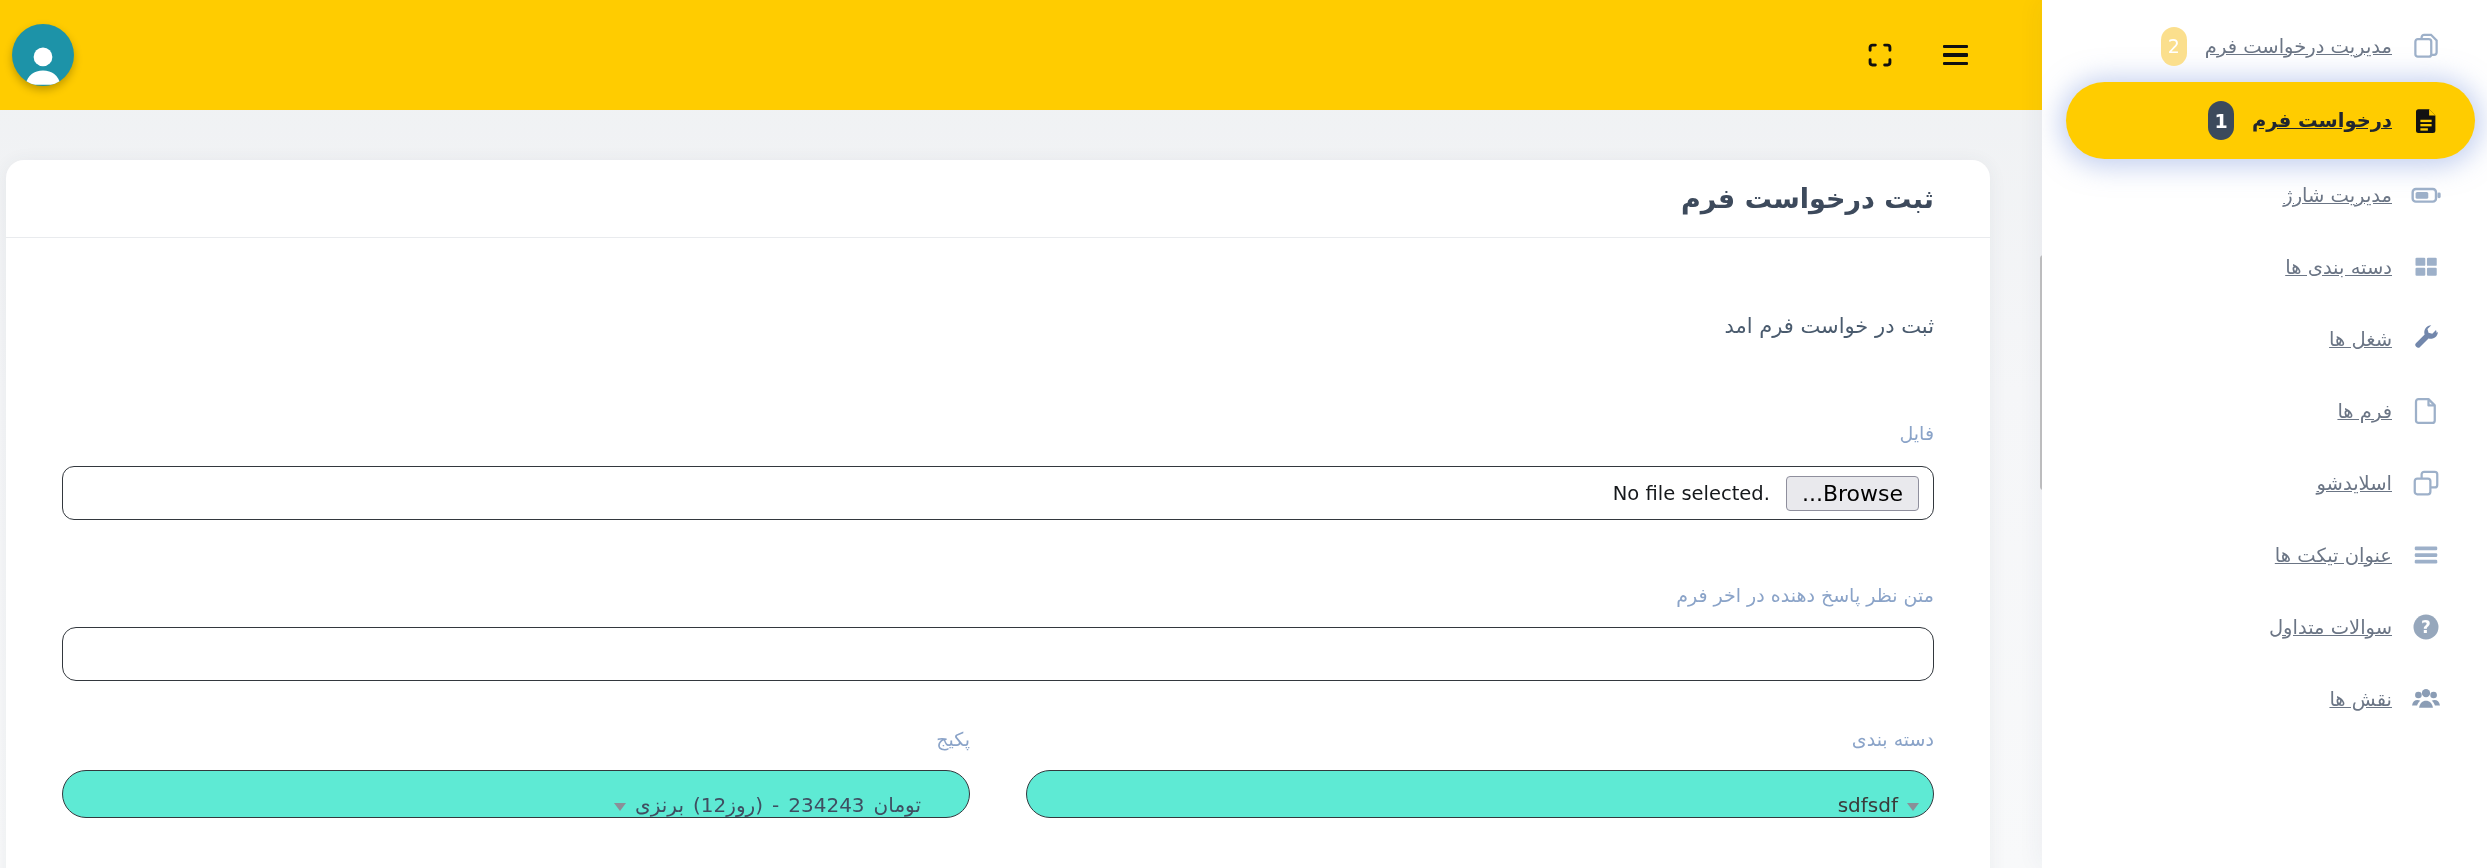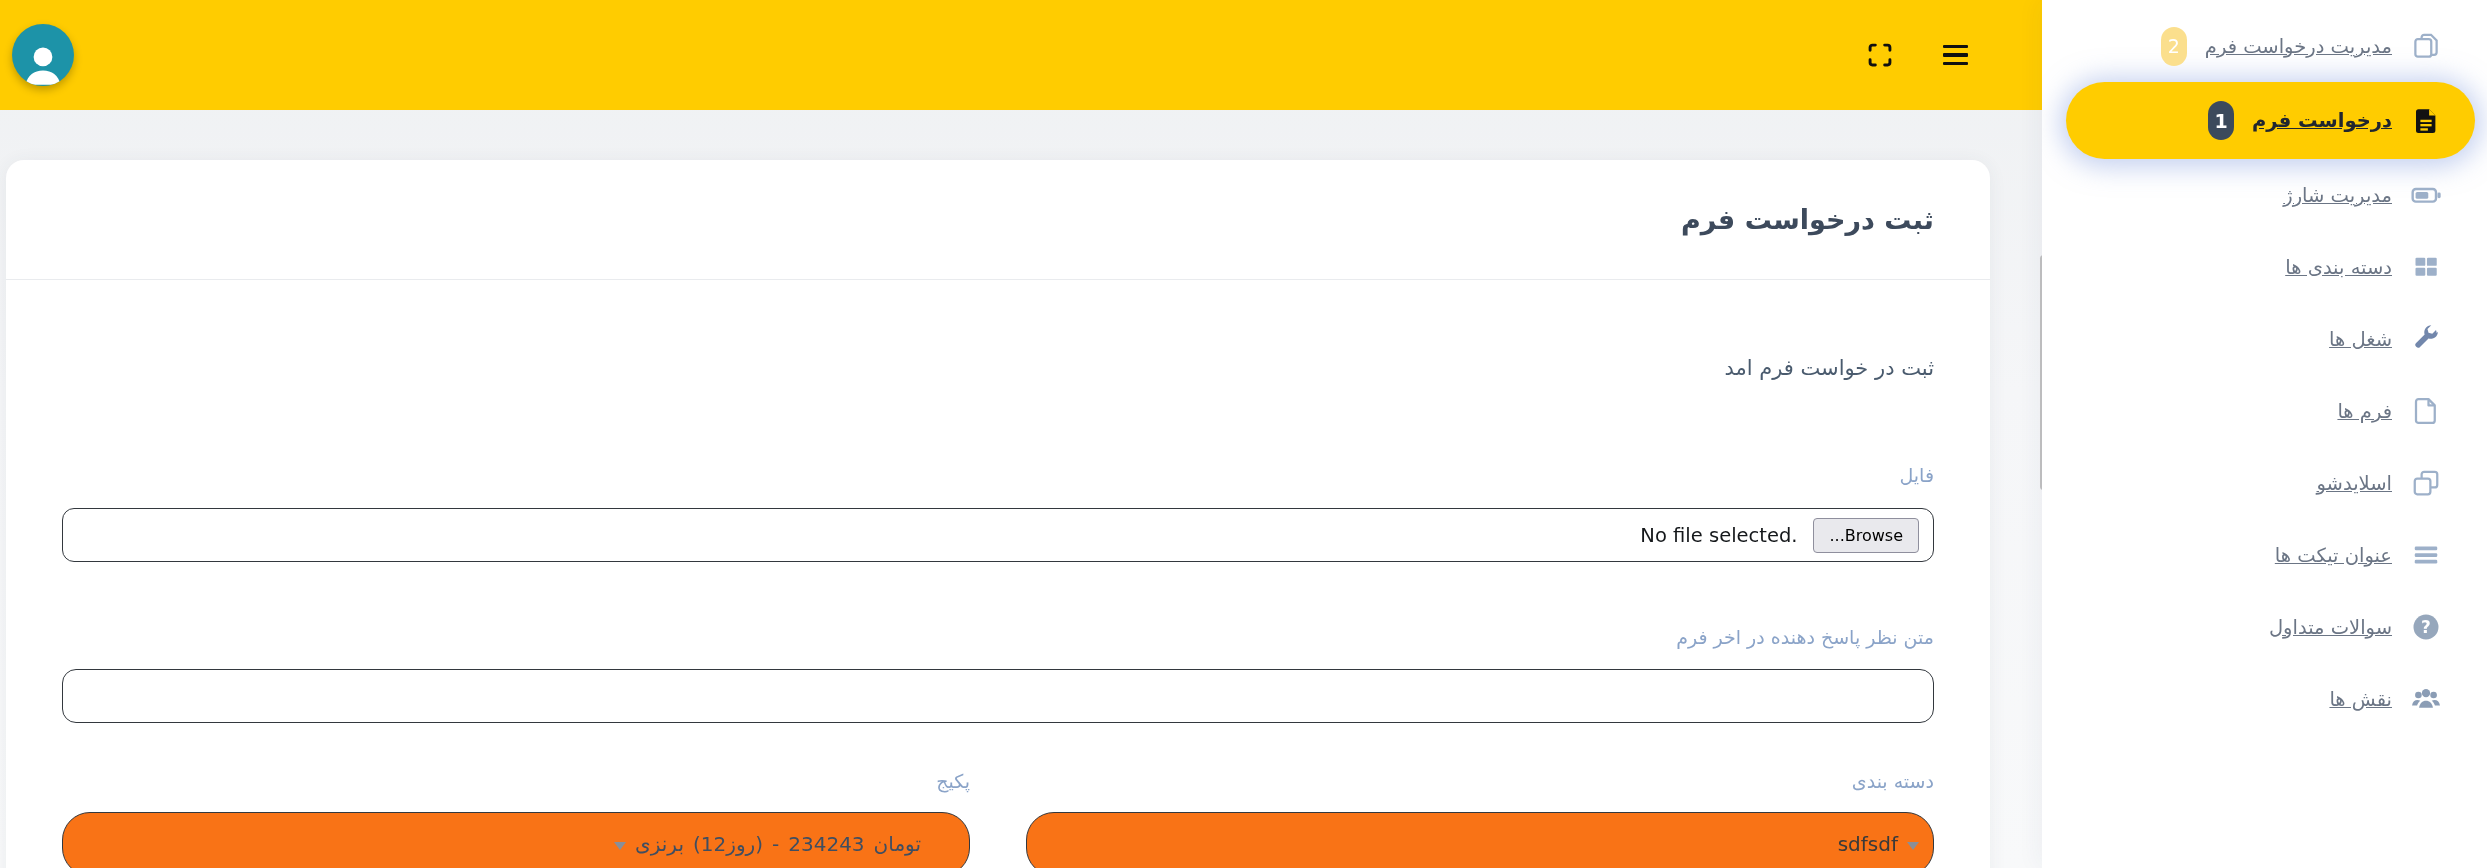--- a/index.html
+++ b/index.html
@@ -33,56 +33,56 @@
   .hamburger { display:flex; flex-direction:column; gap:5px; }
   .hamburger span { width:25px; height:3.4px; background:#101010; border-radius:1px; }
 
   
   .card {
     position:absolute; left:6px; top:160px; width:1984px; height:760px;
     background:#fff; border-radius:18px 18px 0 0;
     box-shadow:0 2px 18px rgba(60,70,90,.07);
   }
   .card-header {
-    height:120px; display:flex; align-items:center;
+    height:78px; display:flex; align-items:center;
     padding:0 56px; border-bottom:1px solid #e9ebee;
   }
   .card-title { font-size:27px; font-weight:700; color:#3d4a5c; }
   .card-body { padding:0 56px; }
   .section-heading { margin-top:76px; font-size:21px; color:#4a5b6e; }
 
   .field-label { display:block; font-size:19px; color:#8aa3c8; }
   .lbl-file    { margin-top:84px; }
   .lbl-comment { margin-top:64px; }
 
   .file-input {
     margin-top:22px; height:54px;
     border:1.7px solid #33383e; border-radius:12px; background:#fff;
     display:flex; align-items:center; justify-content:flex-start;
     padding:0 14px; gap:16px; cursor:pointer;
   }
   .browse-btn {
     height:35px; padding:0 15px; direction:ltr;
     background:#e9e9ed; border:1px solid #8f8f9d; border-radius:4px;
-    font-size:16px; color:#000; display:flex; align-items:center;
+    font-size:22px; color:#000; display:flex; align-items:center;
   }
   .file-status { font-size:19.5px; color:#15181b; direction:ltr; }
 
   .text-input {
     margin-top:21px; height:54px; width:100%;
     border:1.7px solid #33383e; border-radius:14px; background:#fff;
   }
 
   .form-row { display:flex; gap:56px; margin-top:47px; }
   .form-col { flex:1; min-width:0; }
 
   .select-box {
-    margin-top:20px; height:64px;
-    border:1.7px solid #33383e; border-radius:28px; background:#f97316;
-    display:flex; align-items:center; justify-content:flex-start;
+    margin-top:20px; height:48px;
+    border:1.7px solid #33383e; border-radius:28px; background:#5eead4;
+    display:flex; align-items:flex-end; justify-content:flex-start;
     cursor:pointer;
   }
   .select-box.category { padding:0 14px; }
   .select-box.package  { padding:0 48px 0 14px; }
   .select-inner { direction:ltr; display:flex; align-items:center; gap:9px; }
   .select-value { font-size:20px; color:#3f4e61; white-space:nowrap; }
   .select-value.latin { color:#3a3a3a; }
   .caret {
     width:0; height:0; flex:none;
     border-left:6.5px solid transparent; border-right:6.5px solid transparent;

